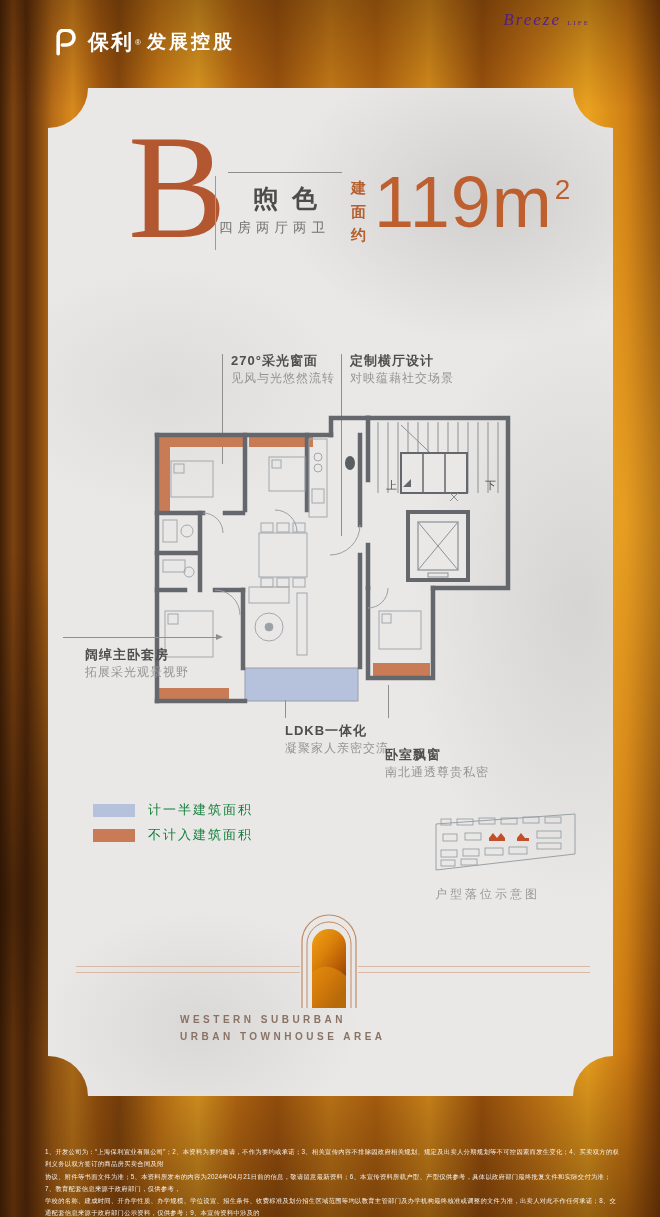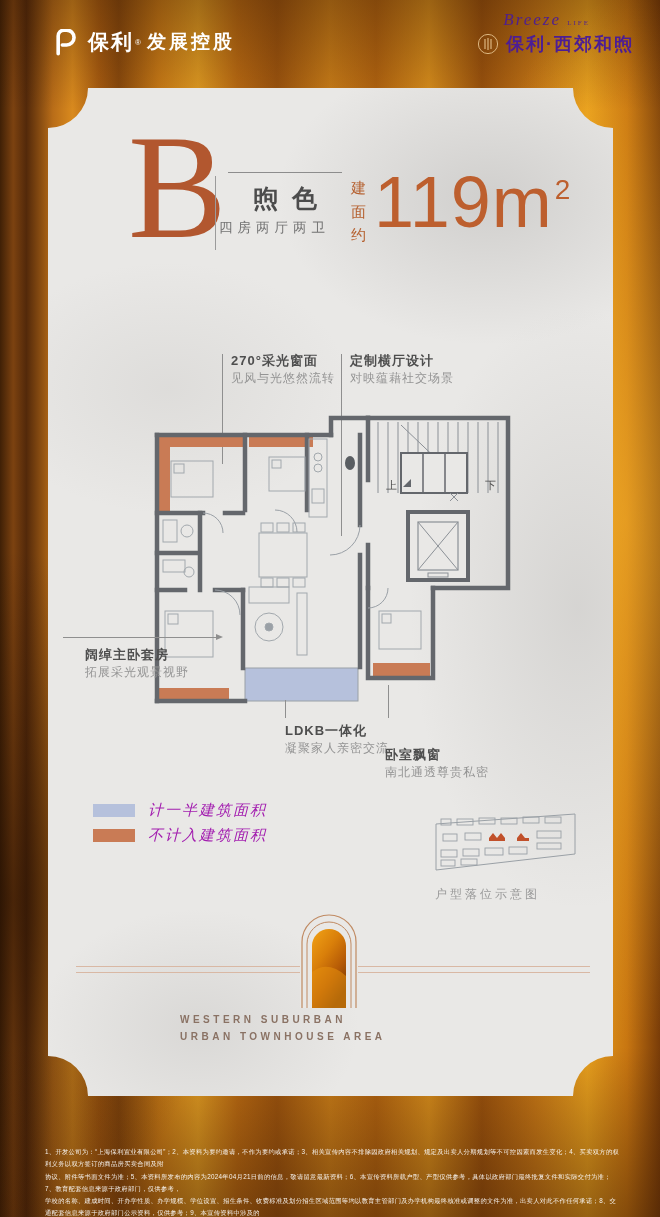--- a/index.html
+++ b/index.html
@@ -34,36 +34,36 @@
       radial-gradient(300px 210px at 440px 110px, rgba(150,148,146,.30), transparent 70%),
       radial-gradient(240px 430px at 530px 520px, rgba(158,156,153,.26), transparent 70%),
       radial-gradient(260px 180px at 120px 300px, rgba(170,168,165,.18), transparent 70%),
       radial-gradient(230px 170px at 150px 940px, rgba(160,158,155,.22), transparent 70%);
   }
   .letter-b{position:absolute;left:80px;top:25px;font-family:"Liberation Serif","DejaVu Serif",serif;font-size:148px;line-height:1;color:#b2572f;}
   .div-v{position:absolute;left:167px;top:88px;width:1px;height:74px;background:#9b9b9b;}
   .series-rule{position:absolute;left:180px;top:84px;width:114px;height:1px;background:#8d8d8d;}
   .series-name{position:absolute;left:180px;top:94px;width:114px;text-align:center;font-size:25px;font-weight:700;color:#4c4c4c;letter-spacing:14px;padding-left:14px;box-sizing:border-box;}
   .series-type{position:absolute;left:171px;top:131px;font-size:13.5px;color:#737373;letter-spacing:5px;white-space:nowrap;}
-  .area-prefix{position:absolute;left:303px;top:88px;width:17px;font-size:15px;font-weight:400;line-height:1.58;color:#b5602f;word-break:break-all;}
+  .area-prefix{position:absolute;left:303px;top:88px;width:17px;font-size:15px;font-weight:700;line-height:1.58;color:#b5602f;word-break:break-all;}
   .area-value{position:absolute;left:326px;top:78px;font-size:72px;color:#bd5f2e;letter-spacing:1px;line-height:1;}
   .area-value sup{font-size:28px;vertical-align:28px;margin-left:2px;}
 
   .ann{position:absolute;}
   .ann .t{font-size:13px;font-weight:700;color:#4e4e4e;letter-spacing:1px;white-space:nowrap;}
   .ann .d{font-size:12px;color:#949494;letter-spacing:1px;white-space:nowrap;}
   .leader-v{position:absolute;width:1px;background:#8f8f8f;}
   .leader-h{position:absolute;height:1px;background:#8f8f8f;}
   .arrow-r{position:absolute;width:0;height:0;border-top:3.5px solid transparent;border-bottom:3.5px solid transparent;border-left:7px solid #8f8f8f;}
 
   .plan-svg{position:absolute;left:97px;top:317px;width:385px;height:325px;}
 
   .legend-row{position:absolute;left:45px;display:flex;align-items:center;}
   .legend-row .sw{width:42px;height:13px;margin-right:13px;}
-  .legend-row .lb{font-size:15px;color:#a21caf;letter-spacing:2px;font-style:italic;}
+  .legend-row .lb{font-size:13px;color:#15803d;letter-spacing:2px;}
 
   .site-svg{position:absolute;left:385px;top:722px;width:145px;height:68px;}
   .site-cap{position:absolute;left:387px;top:798px;font-size:12px;color:#9a9a9a;letter-spacing:3px;}
 
   .hr1,.hr2{position:absolute;left:28px;width:514px;height:1px;background:#d9b8a4;}
   .hr1{top:878px;} .hr2{top:884px;}
   .arch-wrap{position:absolute;left:252px;top:814px;width:58px;height:106px;background:#e9e8e6;}
   .arch-cap{position:absolute;left:132px;width:300px;text-align:left;font-size:10px;letter-spacing:3.5px;color:#8a7264;font-weight:700;}
 
   .disclaimer{position:absolute;left:45px;right:40px;top:1146px;color:rgba(255,255,255,.92);font-size:6.3px;line-height:1.95;letter-spacing:.3px;}
@@ -74,29 +74,20 @@
 <div class="hdr-left">
   <svg class="p-ico" viewBox="0 0 24 24">
     <path d="M5.5 22 V6.2 A5.2 5.2 0 0 1 10.7 1 h2.3 A6.6 6.6 0 0 1 19.6 7.6 6.6 6.6 0 0 1 13 14.2 H9.2" fill="none" stroke="#ffffff" stroke-width="3.2" stroke-linecap="round"></path>
   </svg>
   <span class="nm">保利</span>
     <span class="reg">®</span>
   <span class="sfx">发展控股</span>
 </div>
 <div class="hdr-right">
   <div class="script"><span>Breeze</span> <small>LIFE</small></div>
-  <div class="name-row">
-    <svg class="emblem" viewBox="0 0 22 22">
-      <circle cx="11" cy="11" r="9.6" fill="none" stroke="#dcb680" stroke-width="1"></circle>
-      <line x1="8" y1="6" x2="8" y2="16" stroke="#dcb680" stroke-width="1.2"></line>
-      <line x1="11" y1="5" x2="11" y2="17" stroke="#dcb680" stroke-width="1.2"></line>
-      <line x1="14" y1="6" x2="14" y2="16" stroke="#dcb680" stroke-width="1.2"></line>
-    </svg>
-    <span class="nm2">保利·西郊和煦</span>
-  </div>
 </div>
 
 <div class="card">
   <div class="marble"></div>
 
   <div class="letter-b">B</div>
   <div class="div-v"></div>
   <div class="series-rule"></div>
   <div class="series-name">煦色</div>
   <div class="series-type">四房两厅两卫</div>

